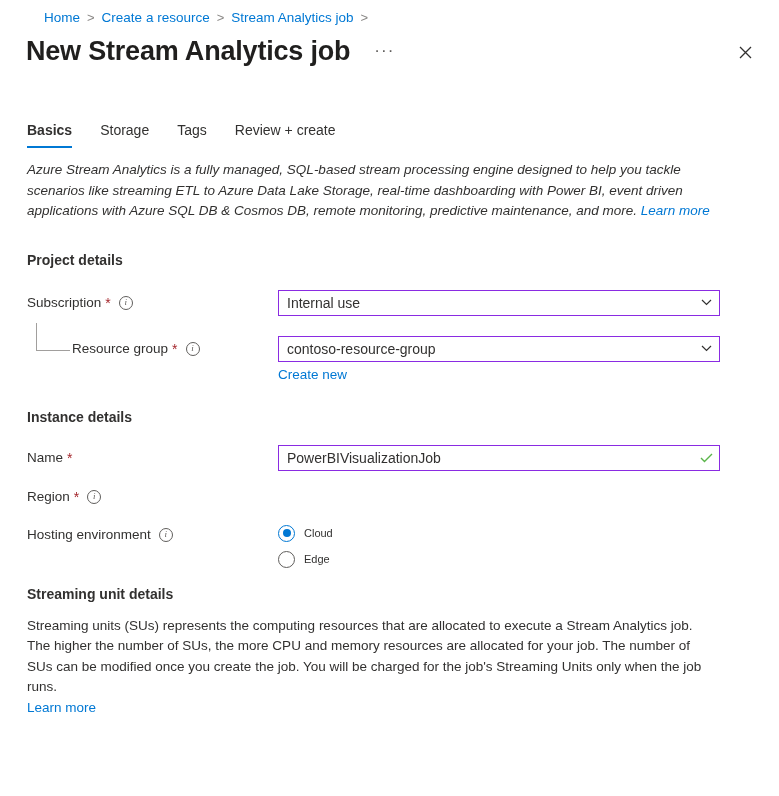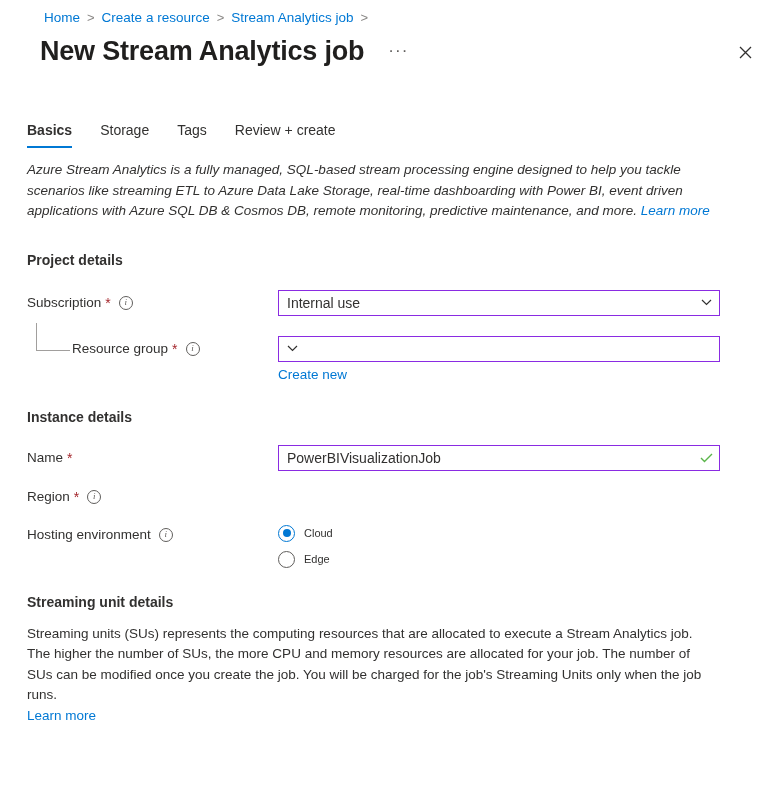--- a/index.html
+++ b/index.html
@@ -17,21 +17,21 @@
   .breadcrumb {
     position: absolute; left: 44px; top: 8px;
     font-size: 13.5px; line-height: 20px;
     display: flex; align-items: center; white-space: nowrap;
   }
   .bc-link { color: #0078d4; cursor: pointer; }
   .bc-sep { color: #8a8886; margin: 0 7px; font-size: 13px; }
 
   
   .title-row {
-    position: absolute; left: 40px; top: 34px;
+    position: absolute; left: 26px; top: 34px;
     display: flex; align-items: baseline;
   }
   .page-title {
     font-size: 27px; font-weight: 600; color: #201f1e;
     letter-spacing: -0.2px; line-height: 34px;
   }
   .title-ellipsis {
     margin-left: 24px; font-size: 17px; color: #605e5c;
     letter-spacing: 1px; position: relative; top: -4px; cursor: pointer;
   }
@@ -206,20 +206,21 @@
     </div>
 
     <div class="row" style="margin-top:20px">
       <div class="tree-connector"></div>
       <div class="lbl indent">
         <span>Resource group</span>
         <span class="req">*</span>
         <span class="info-icon">i</span>
       </div>
       <div class="field">
+        <span class="val">contoso-resource-group</span>
         <span class="chev">
           <svg width="11" height="7" viewBox="0 0 11 7">
               <path d="M1 1 L5.5 5.5 L10 1" stroke="#323130" stroke-width="1.2" fill="none"></path>
             </svg>
         </span>
       </div>
     </div>
 
     <div class="sub-link">Create new</div>
 
@@ -260,21 +261,21 @@
           <span class="radio-lbl">Cloud</span>
         </div>
         <div class="radio-opt">
           <span class="radio-dot"></span>
           <span class="radio-lbl">Edge</span>
         </div>
       </div>
     </div>
 
     
-    <div class="section-head" style="margin-top:24px">Streaming unit details</div>
+    <div class="section-head" style="margin-top:16px">Streaming unit details</div>
     <p class="section-desc" style="width:680px;margin-top:12px">
       <span>Streaming units (SUs) represents the computing resources that are allocated to execute a Stream Analytics job. The higher the number of SUs, the more CPU and memory resources are allocated for your job. The number of SUs can be modified once you create the job. You will be charged for the job's Streaming Units only when the job runs.</span>
       <br>
       <span class="inline-link">Learn more</span>
     </p>
 
     
 
   </div>
 </div>

